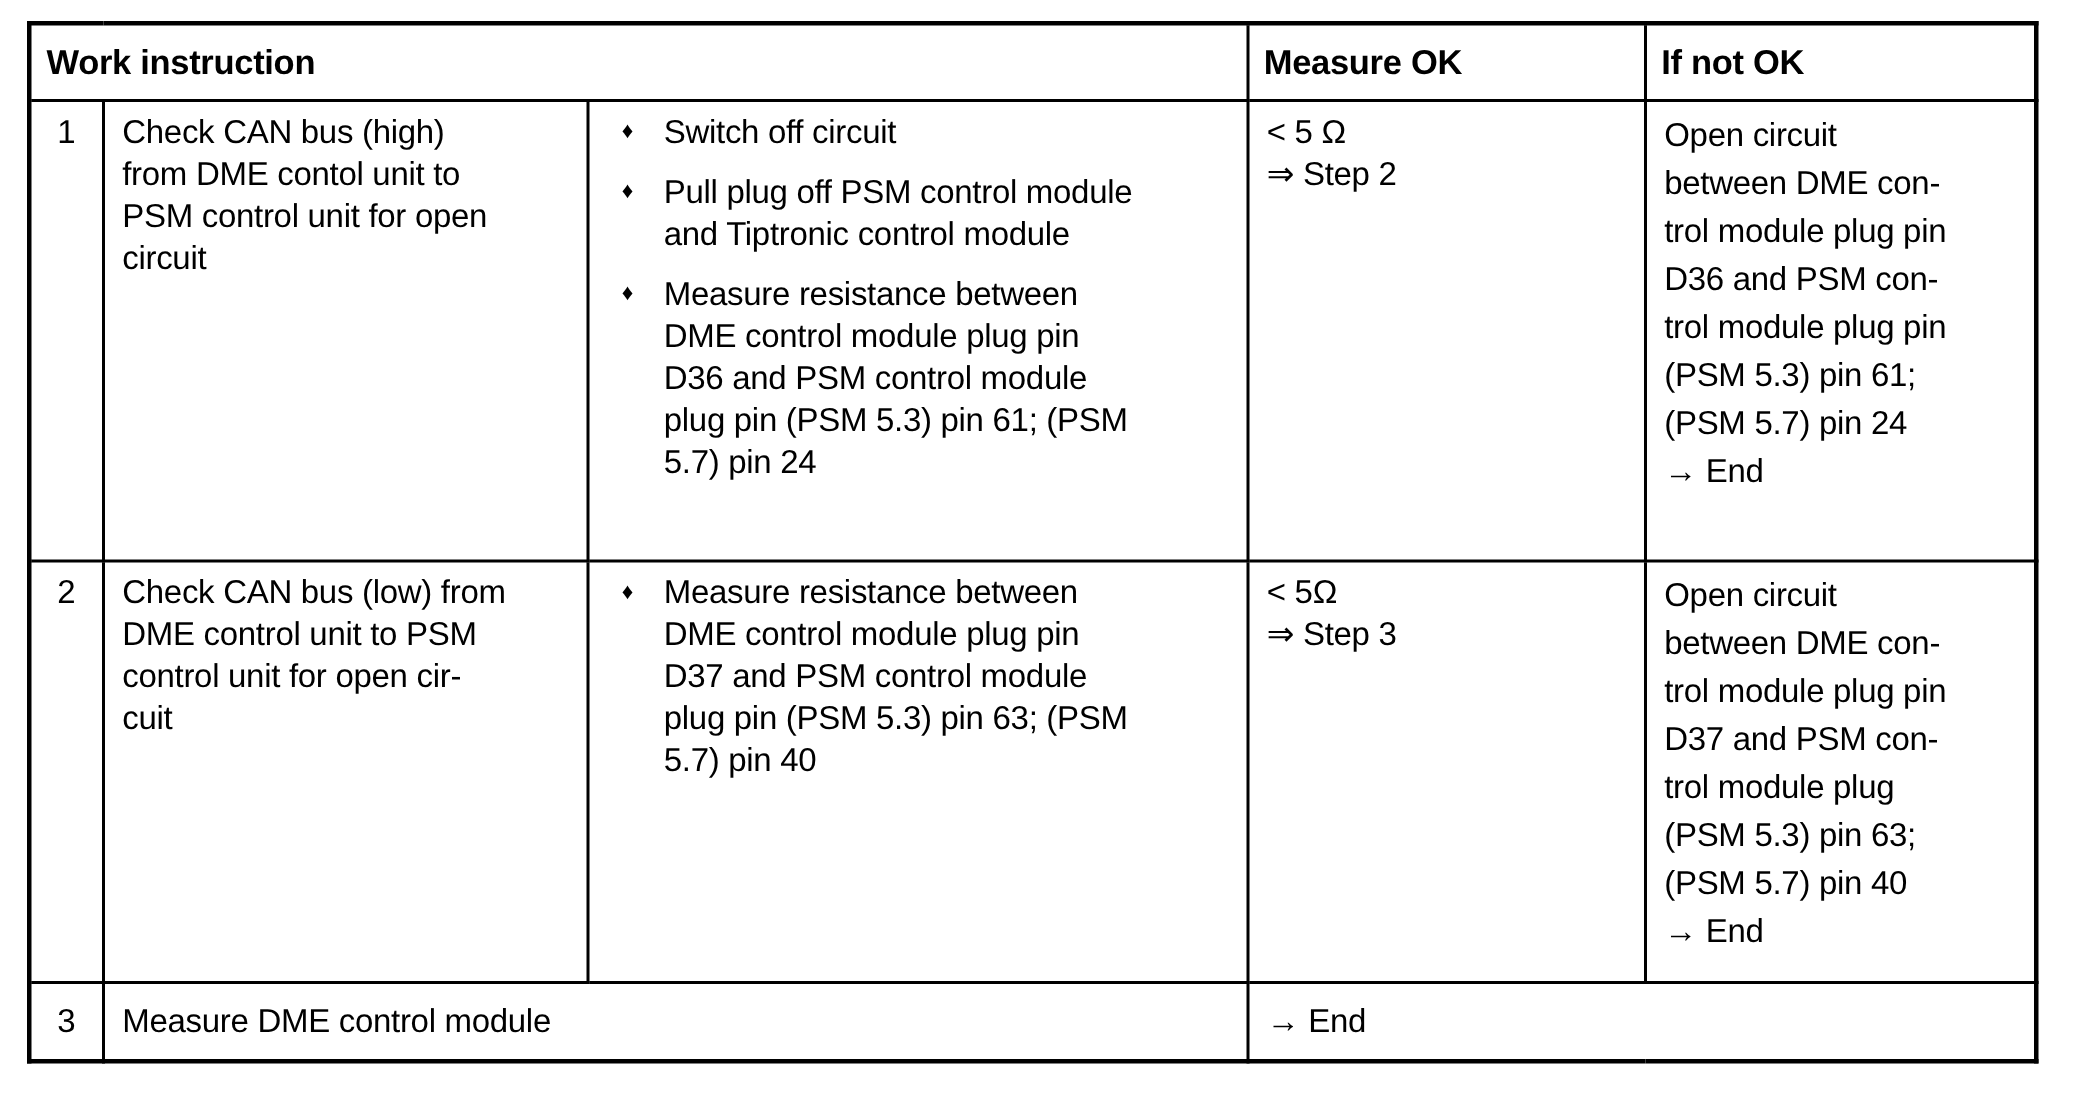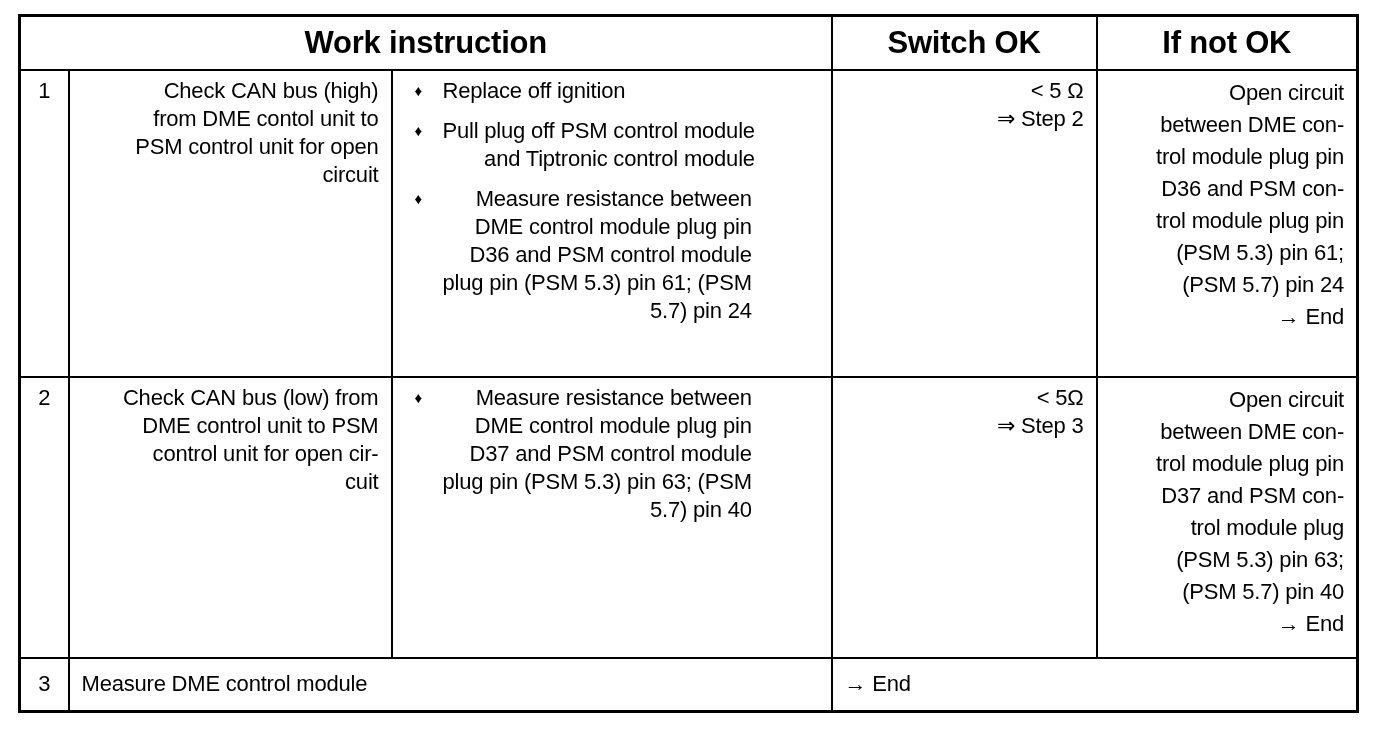--- a/index.html
+++ b/index.html
@@ -21,38 +21,38 @@
   th,td{
     border:2px solid #000000;
     vertical-align:top;
     overflow:hidden;
   }
   thead tr{height:51px;}
   tr.row-1{height:307px;}
   tr.row-2{height:281px;}
   tr.row-3{height:53px;}
   th{
-    text-align:center;
-    font-size:31px;
+    text-align:left;
+    font-size:23px;
     font-weight:bold;
     padding:8px 10px;
     letter-spacing:-0.2px;
     vertical-align:middle;
   }
   td{
     font-size:22px;
     line-height:28px;
     padding:6px 12px;
     letter-spacing:-0.2px;
   }
   .cell-num{
     text-align:center;
     padding:6px 2px;
   }
-  .lines{white-space:pre-line;display:block;text-align:right;}
+  .lines{white-space:pre-line;display:block;}
   .cell-bullets{padding:6px 8px 6px 6px;}
   .bullet{
     display:flex;
     align-items:flex-start;
     gap:14px;
     padding-left:16px;
     margin-bottom:12px;
   }
   .bullet:last-child{margin-bottom:0;}
   .marker{
@@ -71,37 +71,37 @@
     <colgroup>
       <col style="width:49px">
       <col style="width:323px">
       <col style="width:440px">
       <col style="width:265px">
       <col style="width:261px">
     </colgroup>
     <thead>
       <tr>
         <th colspan="3">Work instruction</th>
-        <th>Switch OK</th>
+        <th>Measure OK</th>
         <th>If not OK</th>
       </tr>
     </thead>
     <tbody>
       <tr class="row-1">
         <td class="cell-num">1</td>
         <td class="cell-desc">
           <span class="lines">Check CAN bus (high)
 from DME contol unit to
 PSM control unit for open
 circuit</span>
         </td>
         <td class="cell-bullets">
           <div class="bullet">
             <span class="marker">♦</span>
-            <span class="lines">Replace off ignition</span>
+            <span class="lines">Switch off circuit</span>
           </div>
           <div class="bullet">
             <span class="marker">♦</span>
             <span class="lines">Pull plug off PSM control module
 and Tiptronic control module</span>
           </div>
           <div class="bullet">
             <span class="marker">♦</span>
             <span class="lines">Measure resistance between
 DME control module plug pin

